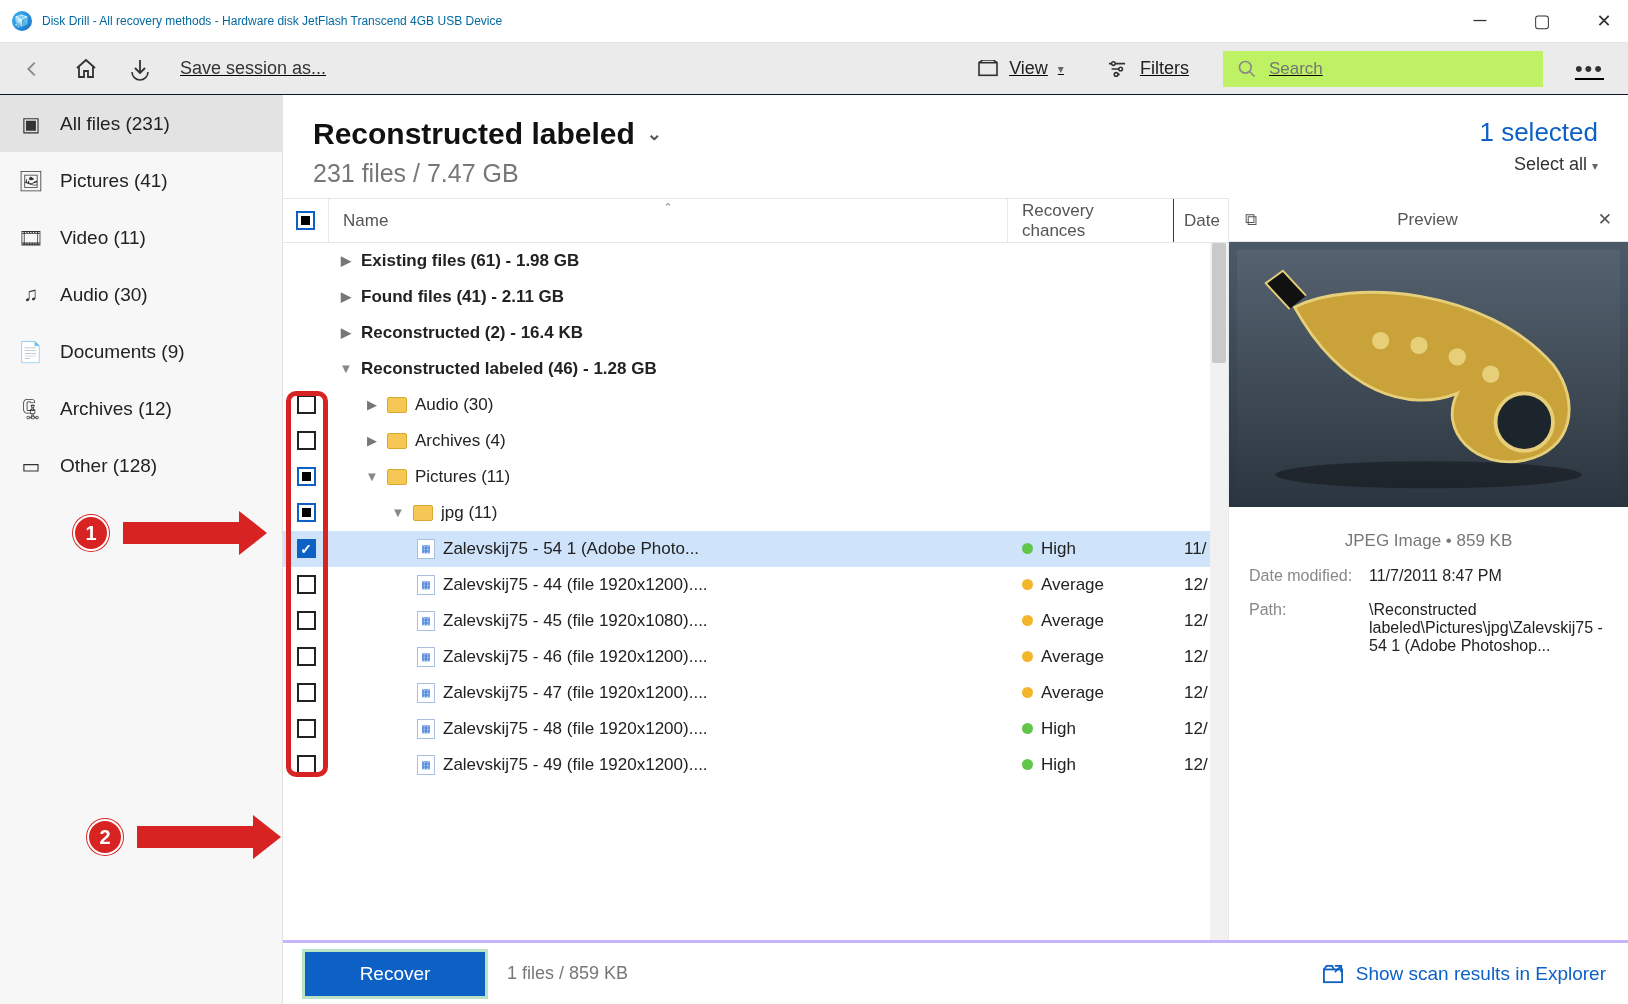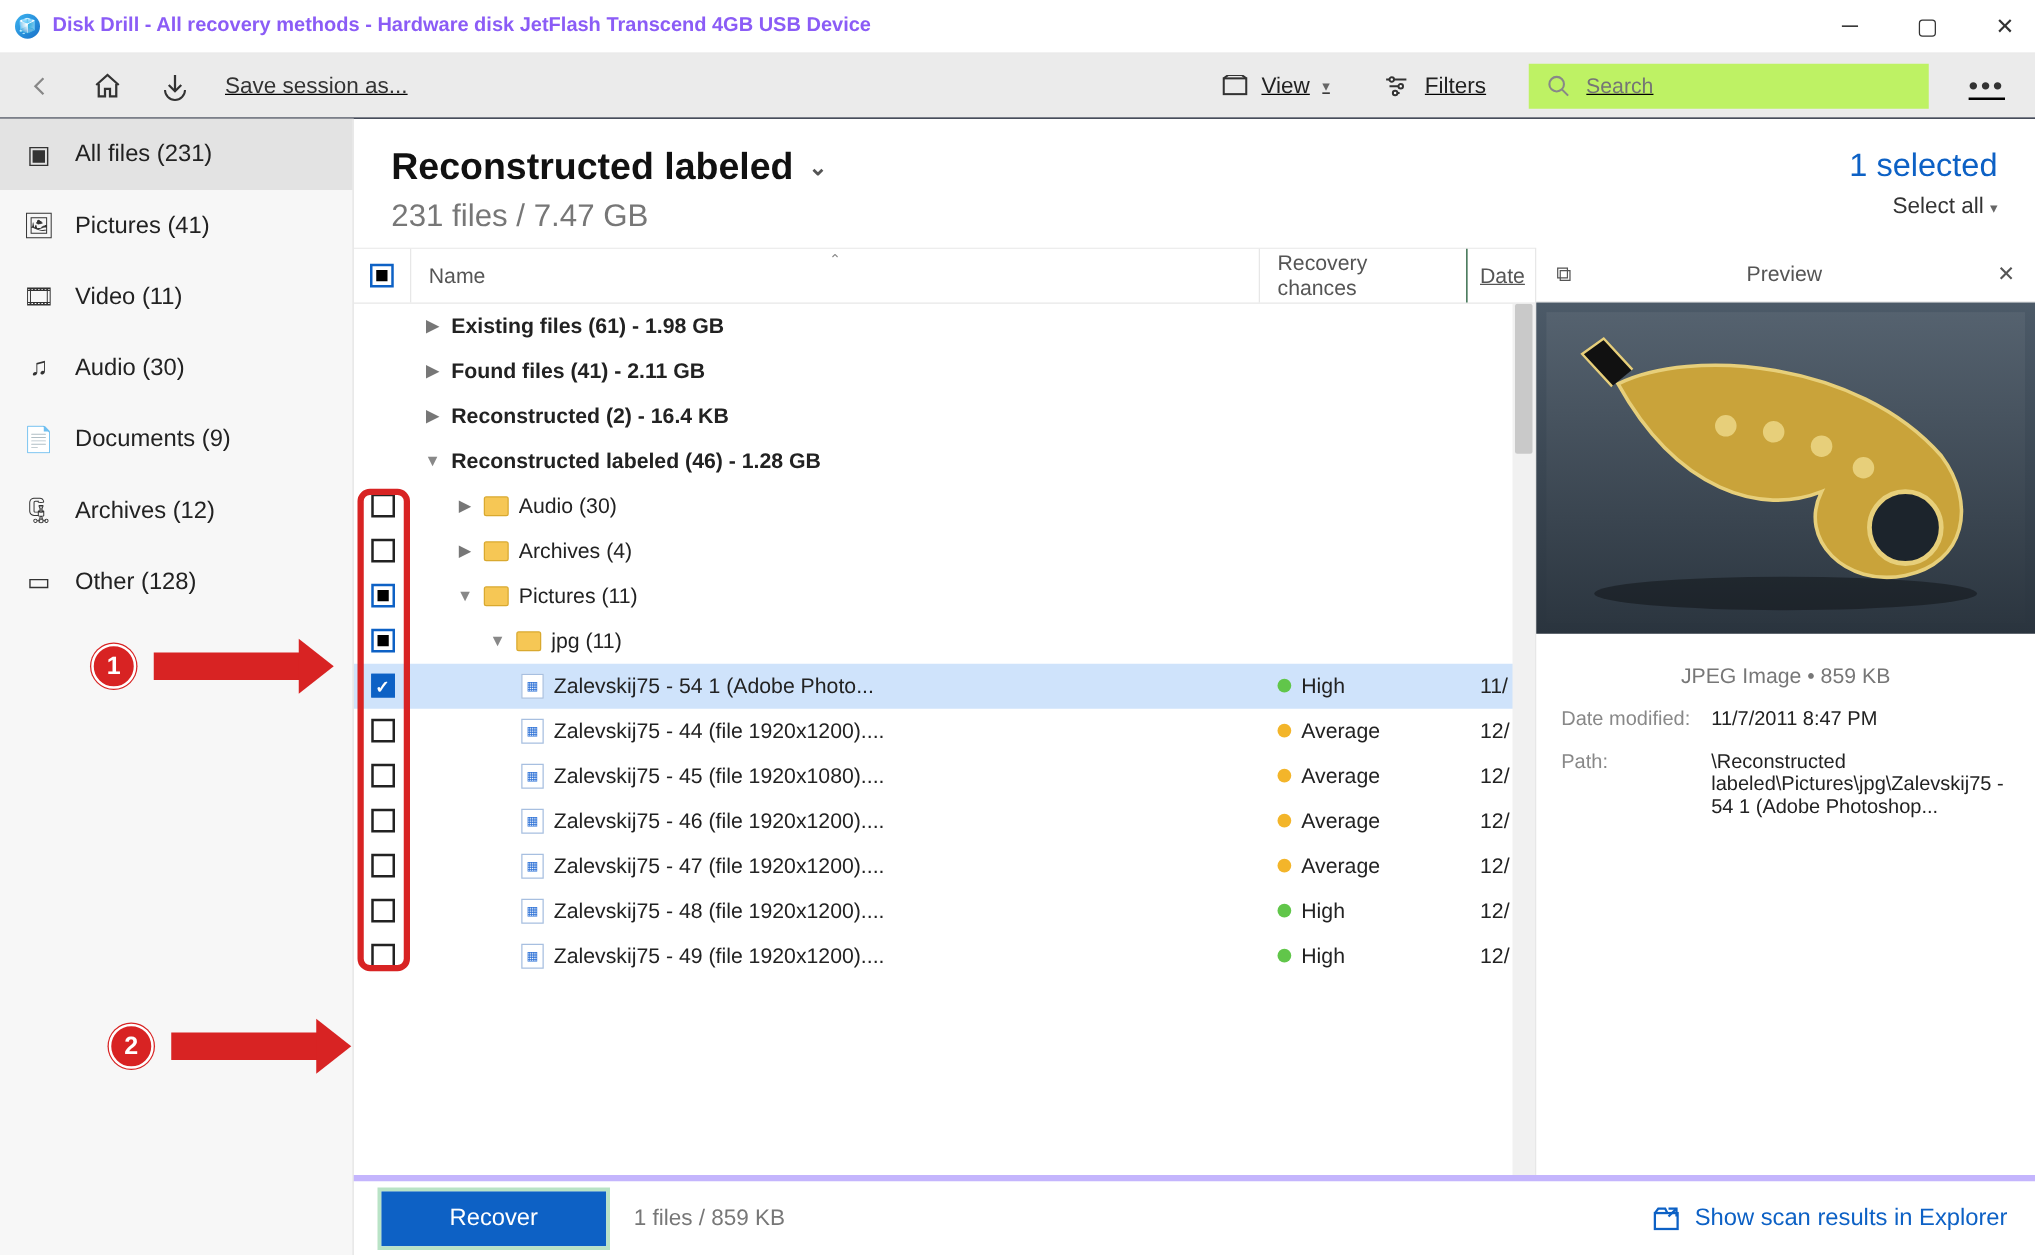--- a/index.html
+++ b/index.html
@@ -1,21 +1,21 @@
 <!DOCTYPE html>
 <html><head>
 <meta charset="utf-8">
 <style>
   * { box-sizing: border-box; margin: 0; padding: 0; font-family: "Segoe UI", Arial, sans-serif; }
   body { width: 1628px; height: 1004px; background: #fff; overflow: hidden; position: relative; }
 
   
   .titlebar { height: 43px; display: flex; align-items: center; padding: 0 12px; background: #fff; border-bottom: 1px solid #e3e3e3; }
   .titlebar .app-icon { width: 20px; height: 20px; margin-right: 10px; border-radius: 50%; background: linear-gradient(135deg,#3bb3f0,#1870c8); display:flex; align-items:center; justify-content:center; font-size:12px; }
-  .titlebar .title { font-size: 16px; color: #8b5cf6; font-weight: bold; }
+  .titlebar .title { font-size: 12px; color: #0369a1; }
   .titlebar .window-controls { margin-left: auto; display: flex; gap: 38px; font-size: 18px; color:#333; }
   .titlebar .window-controls span { cursor: pointer; width:24px; text-align:center; }
 
   
   .toolbar { height: 52px; background: #ebebeb; border-bottom: 1px solid #0f172a; display: flex; align-items: center; padding: 0 18px; gap: 26px; text-decoration: underline; }
   .toolbar .icon-btn { width: 28px; height: 28px; display:flex; align-items:center; justify-content:center; color:#555; cursor:pointer; font-size:20px; }
   .toolbar .save-session { font-size: 18px; color:#333; cursor:pointer; }
   .toolbar .spacer { flex: 1; }
   .toolbar .view-btn { display:flex; align-items:center; gap:10px; font-size:18px; color:#222; cursor:pointer; padding:0 8px; }
   .toolbar .filters-btn { display:flex; align-items:center; gap:12px; font-size:18px; color:#222; cursor:pointer; padding:0 8px; }
@@ -44,21 +44,21 @@
 
   .split { flex:1; display:flex; overflow:hidden; }
 
   
   .table-wrap { flex:1; display:flex; flex-direction:column; border-top:1px solid #e7e7e7; min-width:0; }
   .thead { display:flex; height:44px; align-items:center; border-bottom:1px solid #e7e7e7; font-size:17px; color:#555; }
   .col-chk { width:46px; display:flex; align-items:center; justify-content:center; border-right:1px solid #e7e7e7; height:100%; }
   .col-name { flex:1; padding:0 14px; border-right:1px solid #e7e7e7; height:100%; display:flex; align-items:center; position:relative; }
   .col-name .sort-caret { position:absolute; left:50%; transform:translateX(-50%); top:2px; font-size:11px; color:#888; }
   .col-rec { width:166px; padding:0 14px; border-right:1px solid #14532d; height:100%; display:flex; align-items:center; }
-  .col-date { width:54px; padding:0 10px; height:100%; display:flex; align-items:center;text-decoration:underline; }
+  .col-date { width:54px; padding:0 10px; height:100%; display:flex; align-items:center; }
   .tbody { flex:1; overflow:hidden; position:relative; }
   .scrollbar-v { position:absolute; right:0; top:0; width:18px; height:100%; background:#f1f1f1; }
   .scrollbar-v .thumb { position:absolute; left:2px; right:2px; background:#c9c9c9; border-radius:2px; }
 
   .row { display:flex; height:36px; align-items:center; font-size:17px; color:#222; border-bottom:1px solid transparent; }
   .row.group { font-weight:600; }
   .row .chkcell { width:46px; display:flex; align-items:center; justify-content:center; height:100%; }
   .row .namecell { flex:1; display:flex; align-items:center; gap:8px; padding-right:8px; min-width:0; }
   .row .reccell { width:166px; display:flex; align-items:center; gap:8px; padding:0 14px; }
   .row .datecell { width:54px; padding:0 10px; color:#222; }
@@ -87,21 +87,21 @@
   .preview-img { width:100%; height:265px; background:linear-gradient(180deg,#4c5a68 0%, #2a343e 100%); display:flex; align-items:center; justify-content:center; color:#d9b85a; font-size:22px; }
   .preview-img svg { width:96%; height:96%; }
   .preview-body { padding:18px 20px 10px 20px; }
   .preview-body h2 { font-size:21px; font-weight:400; color:#111; text-align:center; white-space:nowrap; overflow:hidden; text-overflow:ellipsis; }
   .preview-body .meta1 { text-align:center; color:#777; font-size:17px; margin-top:6px; }
   .preview-body .meta-row { display:flex; margin-top:16px; font-size:16px; }
   .preview-body .meta-row .k { width:120px; color:#888; }
   .preview-body .meta-row .v { flex:1; color:#222; }
 
   
-  .footer { height:64px; border-top:5px solid #c4b5fd; display:flex; align-items:center; padding:0 22px; gap:22px; }
+  .footer { height:64px; border-top:3px solid #c4b5fd; display:flex; align-items:center; padding:0 22px; gap:22px; }
   .footer .recover-btn { width:180px; height:44px; background:#0d61c5; color:#fff; font-size:19px; display:flex; align-items:center; justify-content:center; cursor:pointer; outline:3px solid #b9e3c6; }
   .footer .summary { font-size:18px; color:#777; }
   .footer .spacer { flex:1; }
   .footer .explorer-link { display:flex; align-items:center; gap:12px; color:#0d61c5; font-size:19px; cursor:pointer; }
 
   
   .annot { position:absolute; z-index:50; pointer-events:none; }
   .badge { width:36px; height:36px; border-radius:50%; background:#d82323; color:#fff; font-size:20px; font-weight:bold; display:flex; align-items:center; justify-content:center; border:2px solid #fff; box-shadow:0 0 0 1px #d82323; }
   .arrow-r { position:relative; height:22px; background:#d82323; }
   .arrow-r::after { content:""; position:absolute; right:-24px; top:50%; transform:translateY(-50%); border-left:28px solid #d82323; border-top:22px solid transparent; border-bottom:22px solid transparent; }

